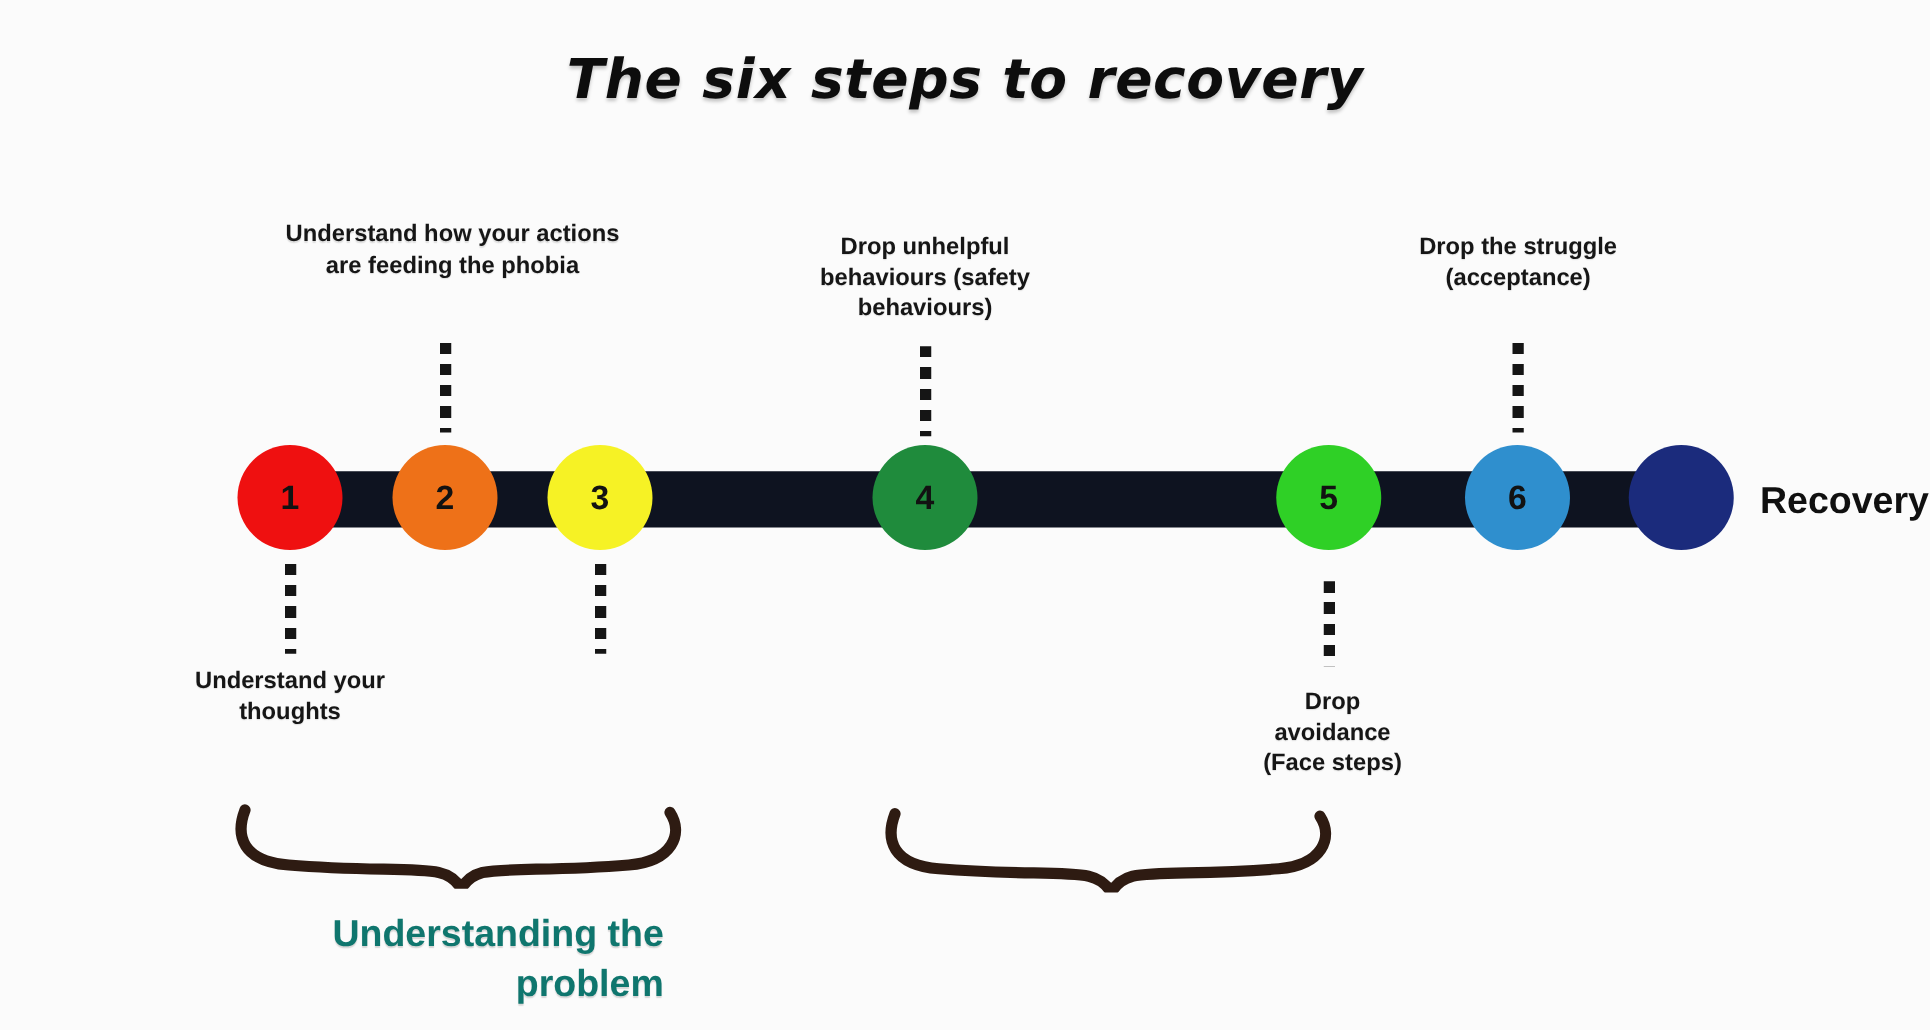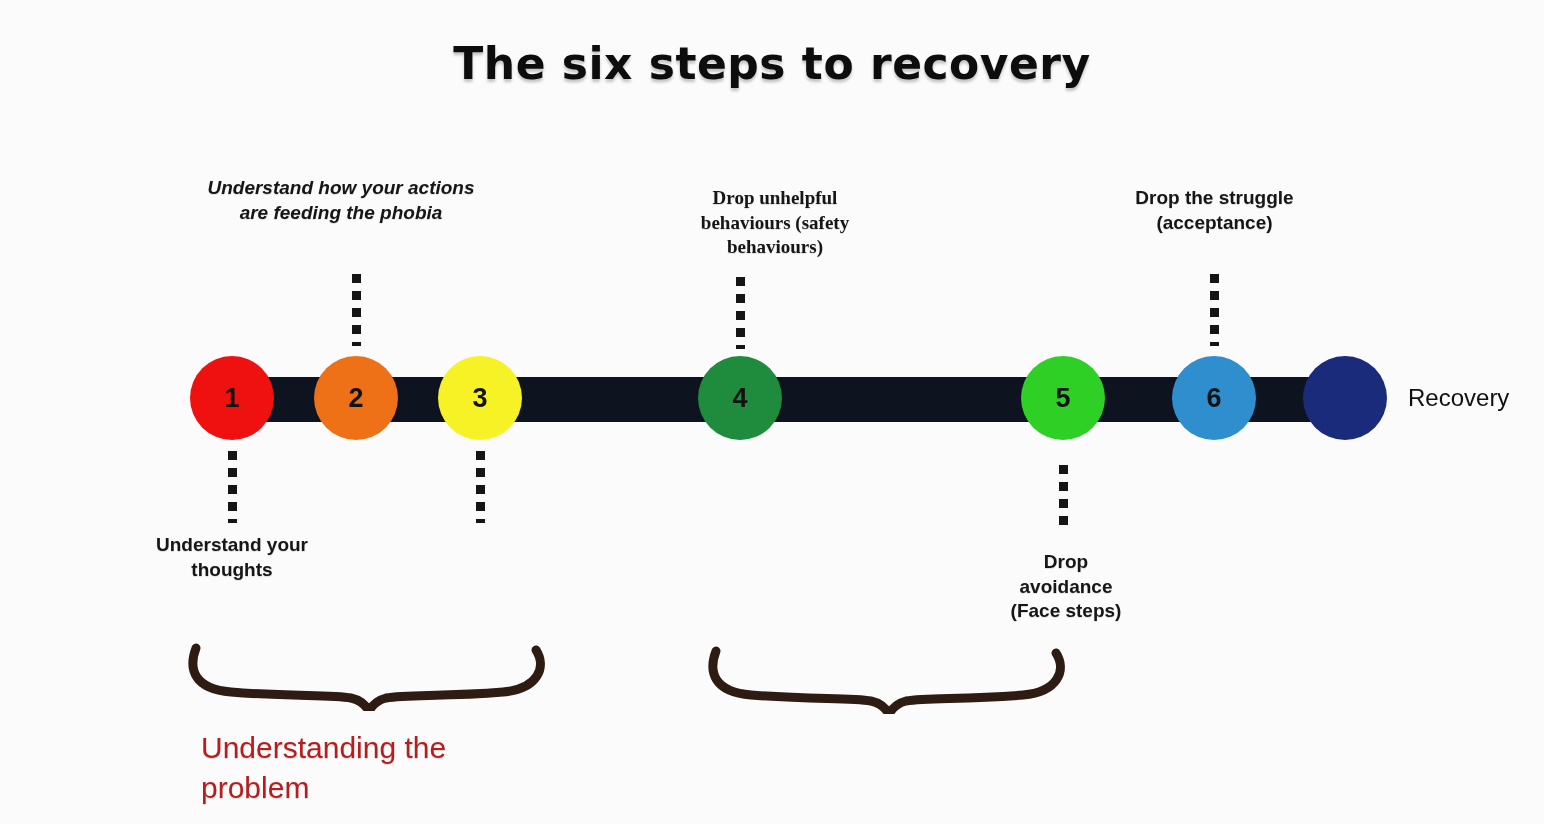--- a/index.html
+++ b/index.html
@@ -16,20 +16,21 @@
   .title {
     position: absolute;
     top: 38px; left: 0; right: 0;
     text-align: center;
     font-family: "DejaVu Sans", sans-serif;
     font-size: 44px;
     font-weight: 800;
     letter-spacing: 0.5px;
     color: #0d0d0d;
     text-shadow: 0 3px 3px rgba(0,0,0,0.22);
+    font-style: italic;
   }
   .bar {
     position: absolute;
     left: 230px; top: 377px;
     width: 1116px; height: 45px;
     z-index: 1;
   }
   .connector {
     position: absolute;
     width: 9px;
@@ -54,36 +55,36 @@
     font-size: 19px;
     font-weight: bold;
     line-height: 1.3;
     color: #161616;
     z-index: 3;
     text-shadow: 0 1px 1px rgba(0,0,0,0.12);
   }
   .recovery-label {
     position: absolute;
     left: 1408px; top: 384px;
-    font-size: 24px;
-    font-weight: normal;
+    font-size: 30px;
+    font-weight: bold;
     color: #101010;
     z-index: 3;
   }
   .brace {
     position: absolute;
     z-index: 2;
   }
   .group-label {
     position: absolute;
-    text-align: left;
+    text-align: right;
     font-size: 30px;
-    font-weight: normal;
+    font-weight: bold;
     line-height: 1.32;
-    color: #b91c1c;
+    color: #0f766e;
     z-index: 3;
     text-shadow: 0 1px 1px rgba(0,0,0,0.15);
   }
 </style>
 </head>
 <body>
 
 <div class="canvas">
 
   <div class="title">The six steps to recovery</div>
@@ -110,22 +111,22 @@
       <span>4</span>
     </div>
   <div class="circle" style="left: 1021px; background: rgb(47, 208, 38);">
       <span>5</span>
     </div>
   <div class="circle" style="left: 1172px; background: rgb(47, 143, 206);">
       <span>6</span>
     </div>
   <div class="circle" style="left: 1303px; background: rgb(27, 43, 124);"></div>
 
-  <div class="step-label" style="left:205px; top:176px; width:272px;font-style:italic;">Understand how your actions are feeding the phobia</div>
-  <div class="step-label" style="left:685px; top:186px; width:180px;font-family:Liberation Serif, serif;">Drop unhelpful behaviours (safety behaviours)</div>
+  <div class="step-label" style="left:226px; top:176px; width:272px;">Understand how your actions are feeding the phobia</div>
+  <div class="step-label" style="left:650px; top:186px; width:180px;">Drop unhelpful behaviours (safety behaviours)</div>
   <div class="step-label" style="left:1127px; top:186px; width:175px;">Drop the struggle (acceptance)</div>
   <div class="step-label" style="left:152px; top:533px; width:160px;">Understand your thoughts</div>
   <div class="step-label" style="left:1007px; top:550px; width:118px;">Drop avoidance (Face steps)</div>
 
   <div class="recovery-label">Recovery</div>
 
   <svg class="brace" style="left:185px; top:641px;" width="363" height="70" viewBox="0 0 363 70">
     <path d="M 11 7 C 3 28, 9 48, 46 51 C 106 56, 146 53, 166 57 C 175 59, 180 63, 184 70 C 188 63, 193 59, 201 57 C 222 53, 258 56, 318 51 C 353 48, 362 26, 351 9" fill="none" stroke-width="9" stroke-linecap="round" stroke-linejoin="round" stroke="#2E1B12"></path>
   </svg>
   <svg class="brace" style="left:705px; top:644px;" width="363" height="70" viewBox="0 0 363 70">

